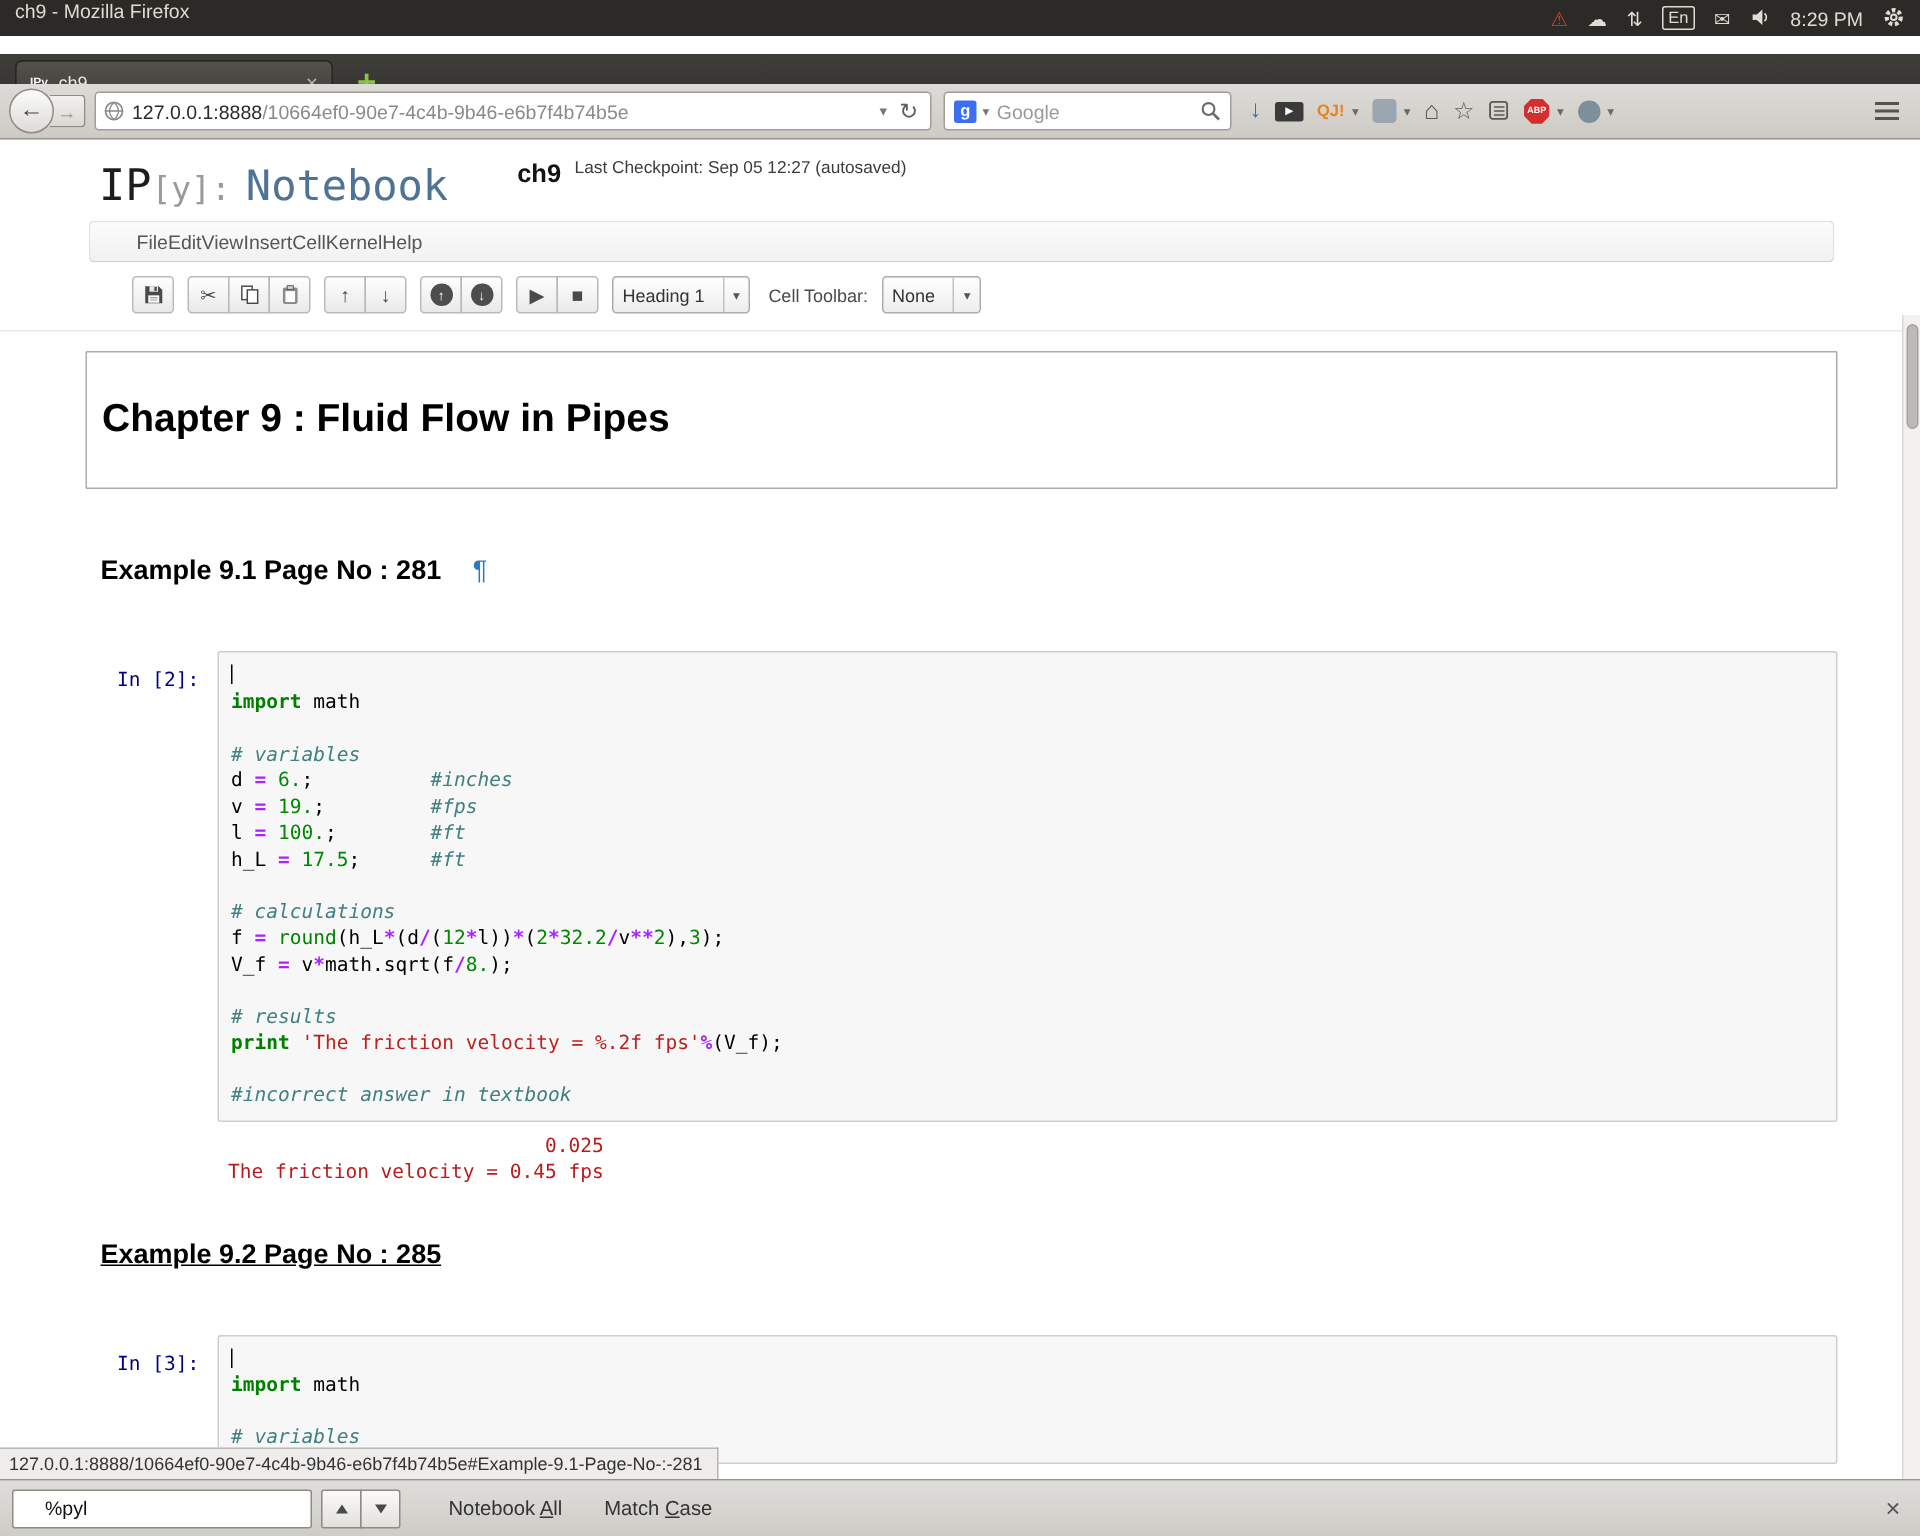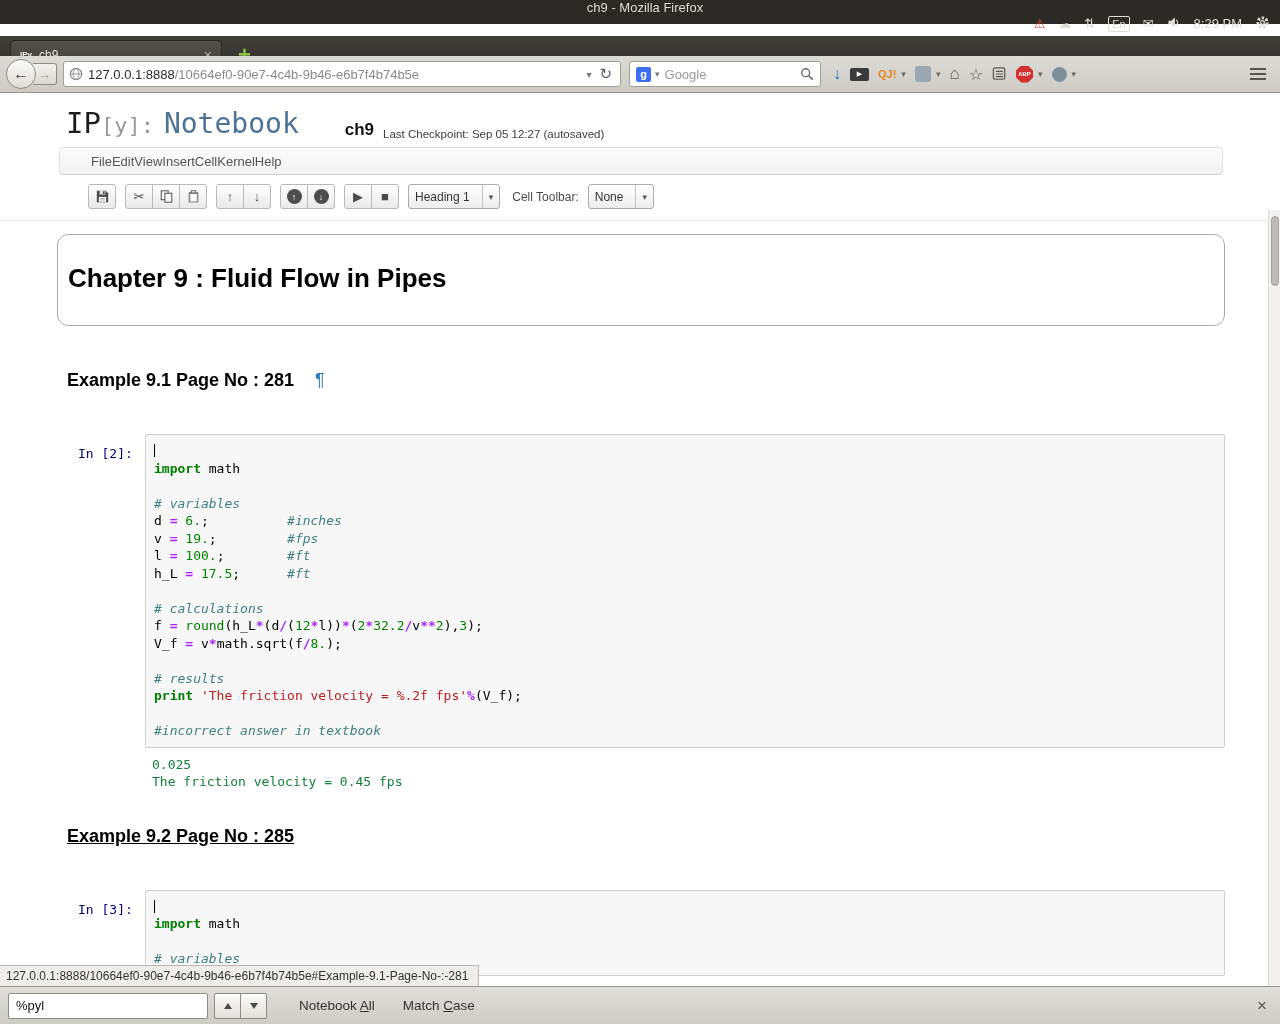--- a/index.html
+++ b/index.html
@@ -2,21 +2,21 @@
 <html><head>
 <meta charset="utf-8">
 <style>
   * { box-sizing: border-box; margin: 0; padding: 0; }
   html,body { width:1280px; height:1024px; }
   body { font-family:"Liberation Sans",sans-serif; background:#fff; overflow:hidden; }
   #screen { position:relative; width:1280px; height:1024px; overflow:hidden; background:#fff; }
 
   
   #top-panel { position:absolute; top:0; left:0; right:0; height:24px; background:#2c2a26;
-    color:#dfdcd5; display:flex; align-items:center; font-size:13px;flex-direction:column; }
+    color:#dfdcd5; display:flex; font-size:13px; }
   #top-panel .win-title { margin-left:10px; }
   .tray { margin-left:auto; display:flex; align-items:center; gap:13px; margin-right:10px; }
   .tray-ic { font-size:13px; line-height:1; }
   .tray-warn { color:#d9402c; }
   .tray-en { font-size:11px; border:1px solid #dfdcd5; border-radius:2px; padding:0 3px; line-height:14px; }
   .tray-clock { font-size:13px; }
 
   
   #tab-bar { position:absolute; top:36px; left:0; right:0; height:32px;
     background:linear-gradient(#403e39,#343230); display:flex; align-items:flex-end; }
@@ -61,21 +61,21 @@
   .star-ic { font-size:16px; color:#5a5853; }
   .abp-ic { width:17px; height:17px; background:#d32f2f; color:#fff; font-size:6px; font-weight:bold;
     display:flex; align-items:center; justify-content:center;
     clip-path:polygon(30% 0,70% 0,100% 30%,100% 70%,70% 100%,30% 100%,0 70%,0 30%); }
   .ext2-ic { width:15px; height:15px; background:#7d8f99; border-radius:50%; }
   .burger { width:16px; height:2px; background:#55534f; box-shadow:0 -5px 0 #55534f,0 5px 0 #55534f;
     margin:0 14px 0 10px; }
 
   
   #content { position:absolute; top:94px; bottom:38px; left:0; right:0; background:#fff; overflow:hidden; }
-  #nb-header { display:flex; align-items:flex-end; padding:12px 0 0 66px; }
+  #nb-header { display:flex; align-items:flex-start; padding:12px 0 0 66px; }
   .logo { font-family:"DejaVu Sans Mono",monospace; }
   .logo-ip { font-size:29px; color:#1d1d1d; }
   .logo-y  { font-size:22px; color:#9a9a9a; }
   .logo-nb { font-size:28px; color:#4f7396; margin-left:10px; }
   .nb-title { margin-left:46px; font-size:17px; font-weight:bold; color:#111; }
   .nb-checkpoint { margin-left:9px; font-size:11.5px; color:#3c3c3c; }
 
   #nb-menubar { margin:7px 57px 0 59px; height:28px; border:1px solid #e0e0e0; border-bottom-color:#d2d2d2;
     border-radius:4px; background:linear-gradient(#fcfcfc,#f1f1f1); display:flex; align-items:center;
     padding-left:31px; font-size:13px; color:#555; }
@@ -91,21 +91,21 @@
   .btn-group .tb-btn.only { border-radius:3px; }
   .circle-btn { width:15px; height:15px; border-radius:50%; background:#4d4d4d; color:#fff;
     display:flex; align-items:center; justify-content:center; font-size:9px; }
   .nb-select { height:25px; border:1px solid #ababab; border-radius:3px; background:linear-gradient(#fff,#ededed);
     font-size:12px; color:#333; display:flex; align-items:center; padding:0 6px; gap:12px; }
   .sel-caret { border-left:1px solid #c2c2c2; padding-left:6px; color:#555; font-size:9px; align-self:stretch;
     display:flex; align-items:center; }
   .cell-toolbar-label { font-size:12px; color:#4a4a4a; margin-left:3px; }
 
   
-  .h1cell { margin:13px 55px 0 57px; border:1px solid #ababab; border-radius:11px; padding:28px 16px 31px 10px; }
+  .h1cell { margin:13px 55px 0 57px; border:1px solid #ababab; border-radius:1px; padding:28px 16px 31px 10px; }
   .h1cell h1 { font-size:26px; font-weight:bold; color:#000; }
   .h2row { margin:44px 55px 0 67px; display:flex; align-items:baseline; }
   .h2row.ex2 { margin-top:35px;text-decoration:underline; }
   .h2text { font-size:18px; font-weight:bold; color:#000; }
   .anchor { margin-left:21px; color:#2b7bb9; font-size:18px; }
 
   .code-cell { display:flex; margin:43px 55px 0 57px; }
   .prompt { flex:0 0 88px; font-family:"DejaVu Sans Mono",monospace; font-size:13px; color:#000080;
     padding:12px 0 0 21px; }
   .input-area { flex:1; background:#f7f7f7; border:1px solid #cfcfcf; border-radius:2px; padding:7px 8px; }
@@ -115,39 +115,39 @@
     background:#000; vertical-align:-2px; }
   .tok-kw { color:#008000; font-weight:bold; }
   .tok-cm { color:#408080; font-style:italic; }
   .tok-num { color:#008800; }
   .tok-str { color:#ba2121; }
   .tok-op { color:#aa22ff; font-weight:bold; }
   .tok-bi { color:#008000; }
   .output-row { display:flex; margin:0 55px 0 57px; }
   .output-spacer { flex:0 0 88px; }
   .output { padding:8px 0 0 7px; font-family:"DejaVu Sans Mono",monospace; font-size:13px;
-    line-height:17.5px; color:#15803d; }
+    line-height:17.5px; color:#b91c1c;text-align:right; }
 
   
   #scrollbar { position:absolute; top:116px; right:0; bottom:0; width:12px; background:#f2f1ef;
     border-left:1px solid #dcdad6; }
   #scroll-thumb { position:absolute; top:6px; left:1.5px; width:8px; height:70px; background:#bcbab6;
     border:1px solid #a5a39f; border-radius:4px; }
 
   
   #status-popup { position:absolute; bottom:38px; left:0; height:21px; background:#efedeb;
     border:1px solid #b9b7b3; border-left:none; border-bottom:none; display:flex; align-items:center;
     padding:0 10px 0 6px; font-size:12px; color:#333; }
 
   
   #find-bar { position:absolute; bottom:0; left:0; right:0; height:38px;
     background:linear-gradient(#e0deda,#ceccc7); border-top:1px solid #97948e;
     display:flex; align-items:center; padding-left:8px; }
   .find-input { width:200px; height:26px; border:1px solid #8e8b85; border-radius:2px; font-size:13px;
-    padding:0 7px; color:#111; background:#fff; font-family:"Liberation Sans",sans-serif; }
+    padding:0 21px; color:#111; background:#fff; font-family:"Liberation Sans",sans-serif; }
   .find-nav { display:flex; margin-left:6px; }
   .find-btn { width:27px; height:26px; background:linear-gradient(#fbfbfa,#e2e0dc); border:1px solid #8e8b85;
     display:flex; align-items:center; justify-content:center; margin-left:-1px; }
   .find-btn:first-child { border-radius:2px 0 0 2px; margin-left:0; }
   .find-btn:last-child { border-radius:0 2px 2px 0; }
   .tri-up { width:0; height:0; border-left:4px solid transparent; border-right:4px solid transparent;
     border-bottom:6px solid #4a4a4a; }
   .tri-down { width:0; height:0; border-left:4px solid transparent; border-right:4px solid transparent;
     border-top:6px solid #4a4a4a; }
   .find-toggle { margin-left:32px; font-size:13.5px; color:#333; }

